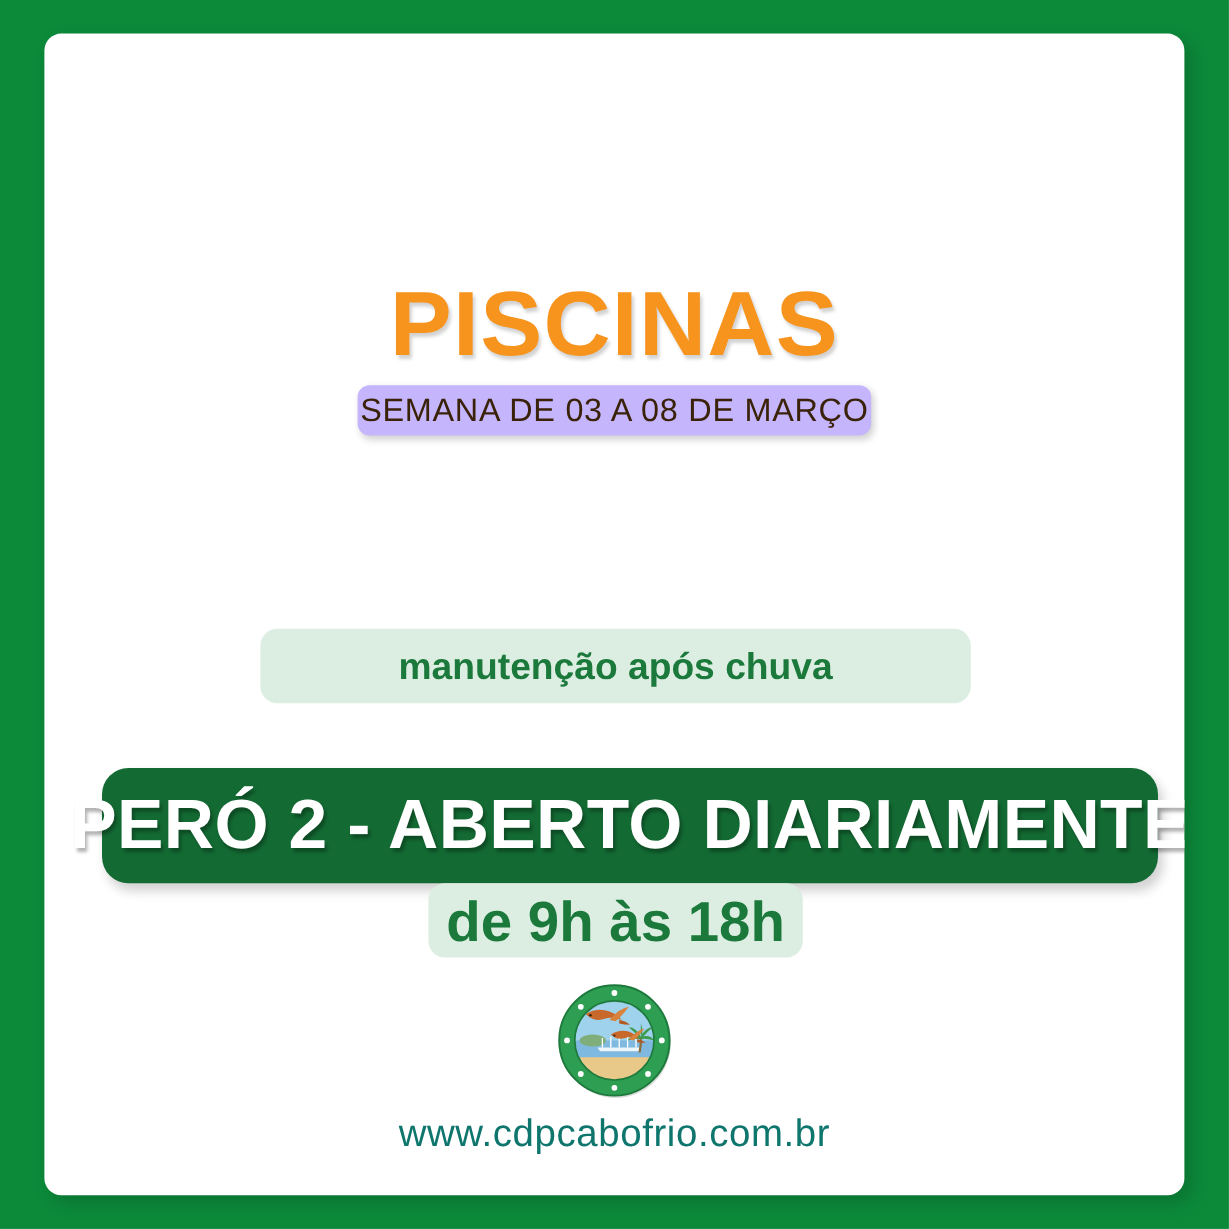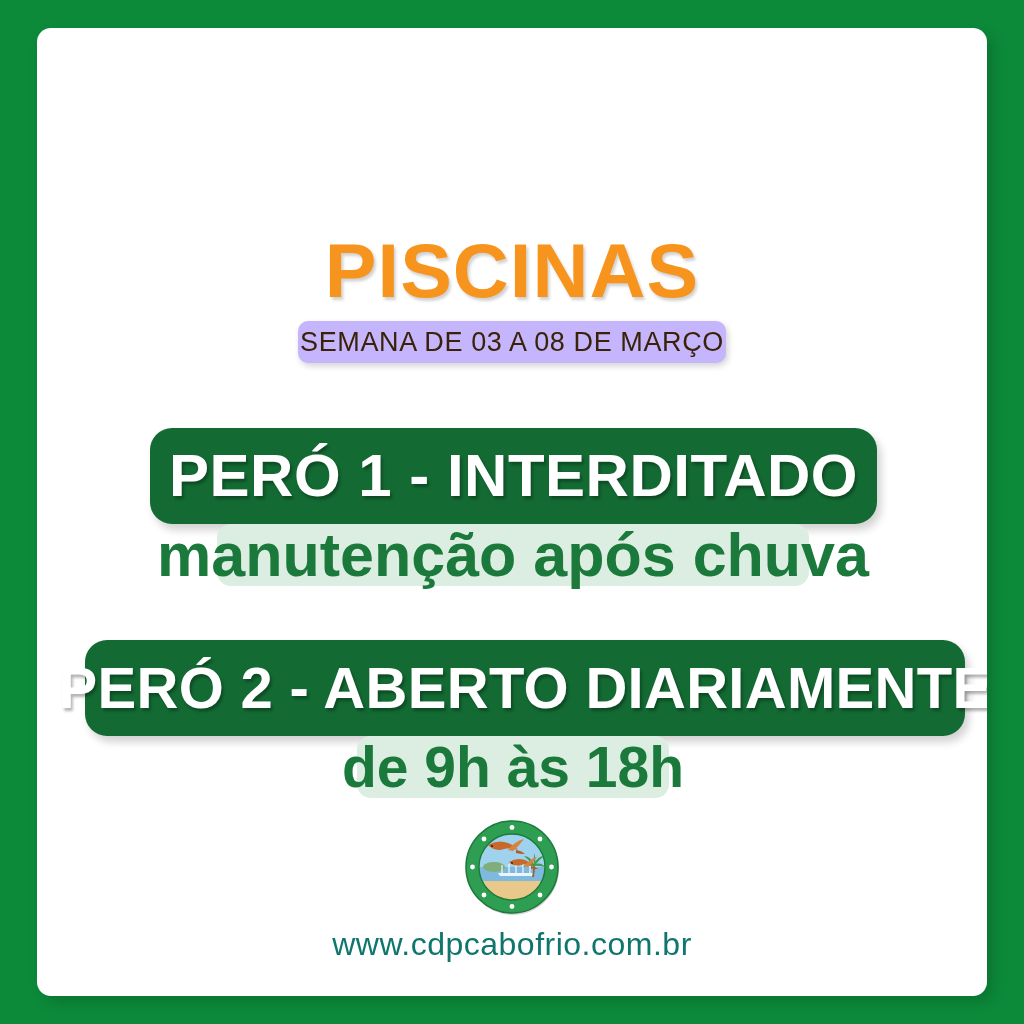--- a/index.html
+++ b/index.html
@@ -125,27 +125,27 @@
     font-weight: 700;
     line-height: 1;
     white-space: nowrap;
     font-family: "Liberation Sans", sans-serif;
   }
 
   
   #sec1-banner { left: 113px; top: 400px; width: 727px; height: 96px; }
   #sec1-banner .txt { font-size: 60px; letter-spacing: 0.5px; }
   #sec1-note  { left: 180px; top: 496px; width: 592px; height: 62px; }
-  #sec1-note .txt { font-size: 61px; }
+  #sec1-note .txt { font-size: 31px; }
 
   
   #sec2-banner { left: 48px; top: 612px; width: 880px; height: 96px; }
   #sec2-banner .txt { font-size: 58px; letter-spacing: 0.3px; }
   #sec2-note  { left: 320px; top: 708px; width: 312px; height: 62px; }
-  #sec2-note .txt { font-size: 57px; }
+  #sec2-note .txt { font-size: 47px; }
 
   
   #logo-wrap {
     position: absolute;
     left: 425px;
     top: 789px;
     width: 100px;
     height: 100px;
   }
   #logo-wrap svg { display: block; }
@@ -170,23 +170,20 @@
 <div id="poster">
   <div id="panel">
 
 
     <div class="hdr-sub">PISCINAS</div>
 
     <div class="hdr-badge">
       <span class="txt">SEMANA DE 03 A 08 DE MARÇO</span>
     </div>
 
-    <div class="sec-banner" id="sec1-banner">
-      <span class="txt">PERÓ 1 - INTERDITADO</span>
-    </div>
     <div class="sec-note" id="sec1-note">
       <span class="txt">manutenção após chuva</span>
     </div>
 
     <div class="sec-banner" id="sec2-banner">
       <span class="txt">PERÓ 2 - ABERTO DIARIAMENTE</span>
     </div>
     <div class="sec-note" id="sec2-note">
       <span class="txt">de 9h às 18h</span>
     </div>

